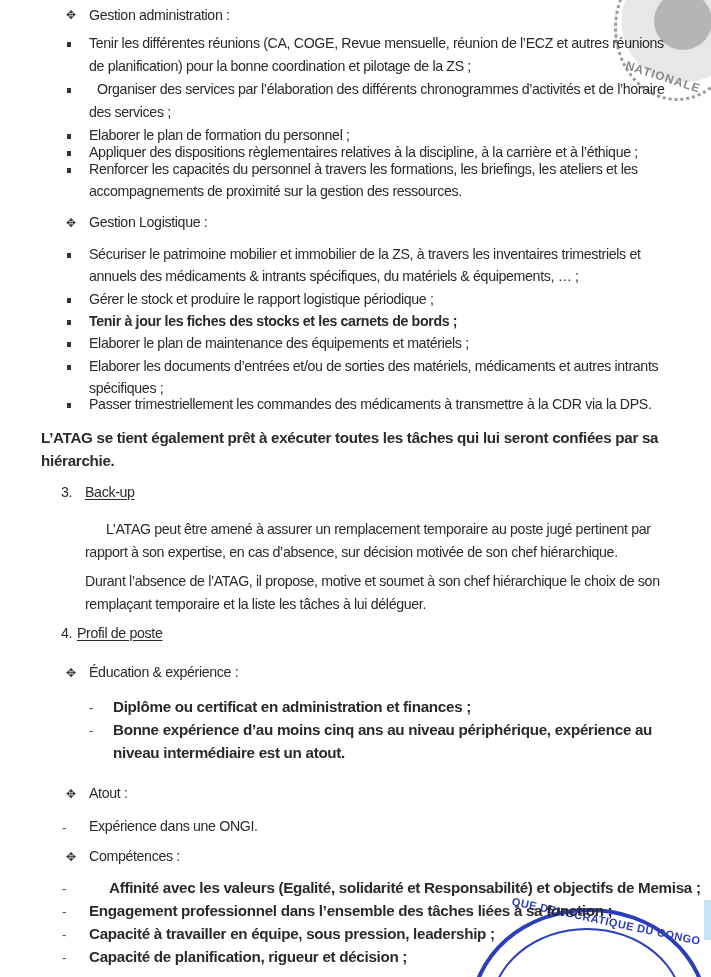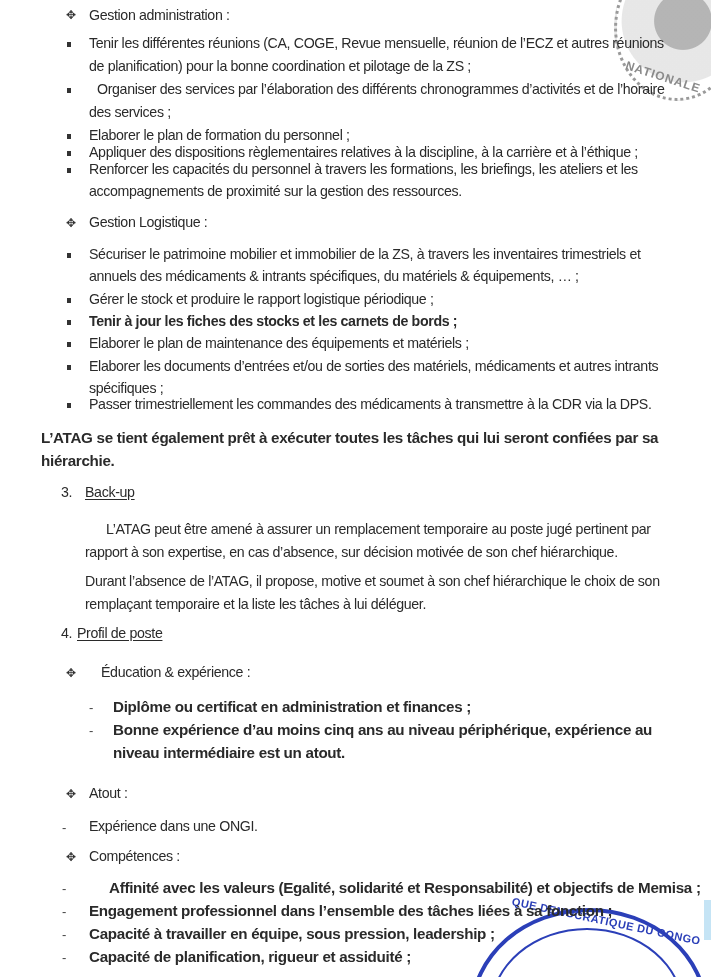--- a/index.html
+++ b/index.html
@@ -99,21 +99,21 @@
 
 <span class="abs txt" style="left:85px;top:521px;margin-left:21px;">L’ATAG peut être amené à assurer un remplacement temporaire au poste jugé pertinent par</span>
 <span class="abs txt" style="left:85px;top:544px;">rapport à son expertise, en cas d’absence, sur décision motivée de son chef hiérarchique.</span>
 <span class="abs txt" style="left:85px;top:573px;">Durant l’absence de l’ATAG, il propose, motive et soumet à son chef hiérarchique le choix de son</span>
 <span class="abs txt" style="left:85px;top:596px;">remplaçant temporaire et la liste les tâches à lui déléguer.</span>
 
 <span class="abs txt" style="left:61px;top:625px;">4.</span>
 <span class="abs txt u" style="left:77px;top:625px;">Profil de poste</span>
 
 <span class="abs sym" style="left:66px;top:666px;">✥</span>
-<span class="abs txt" style="left:89px;top:664px;margin-left:12px;">Éducation &amp; expérience :</span>
+<span class="abs txt" style="left:89px;top:664px;">Éducation &amp; expérience :</span>
 
 <span class="dash" style="left:89px;top:700px;">-</span>
 <span class="abs big" style="left:113px;top:698px;">Diplôme ou certificat en administration et finances ;</span>
 <span class="dash" style="left:89px;top:723px;">-</span>
 <span class="abs big" style="left:113px;top:721px;">Bonne expérience d’au moins cinq ans au niveau périphérique, expérience au</span>
 <span class="abs big" style="left:113px;top:744px;">niveau intermédiaire est un atout.</span>
 
 <span class="abs sym" style="left:66px;top:787px;">✥</span>
 <span class="abs txt" style="left:89px;top:785px;">Atout :</span>
 
@@ -123,13 +123,13 @@
 <span class="abs sym" style="left:66px;top:850px;">✥</span>
 <span class="abs txt" style="left:89px;top:848px;">Compétences :</span>
 
 <span class="dash" style="left:62px;top:881px;">-</span>
 <span class="abs big" style="left:89px;top:879px;margin-left:20px;">Affinité avec les valeurs (Egalité, solidarité et Responsabilité) et objectifs de Memisa ;</span>
 <span class="dash" style="left:62px;top:904px;">-</span>
 <span class="abs big" style="left:89px;top:902px;">Engagement professionnel dans l’ensemble des tâches liées à sa fonction ;</span>
 <span class="dash" style="left:62px;top:927px;">-</span>
 <span class="abs big" style="left:89px;top:925px;">Capacité à travailler en équipe, sous pression, leadership ;</span>
 <span class="dash" style="left:62px;top:950px;">-</span>
-<span class="abs big" style="left:89px;top:948px;">Capacité de planification, rigueur et assiduité ;</span>
+<span class="abs big" style="left:89px;top:948px;">Capacité de planification, rigueur et décision ;</span>
 
 </body></html>

